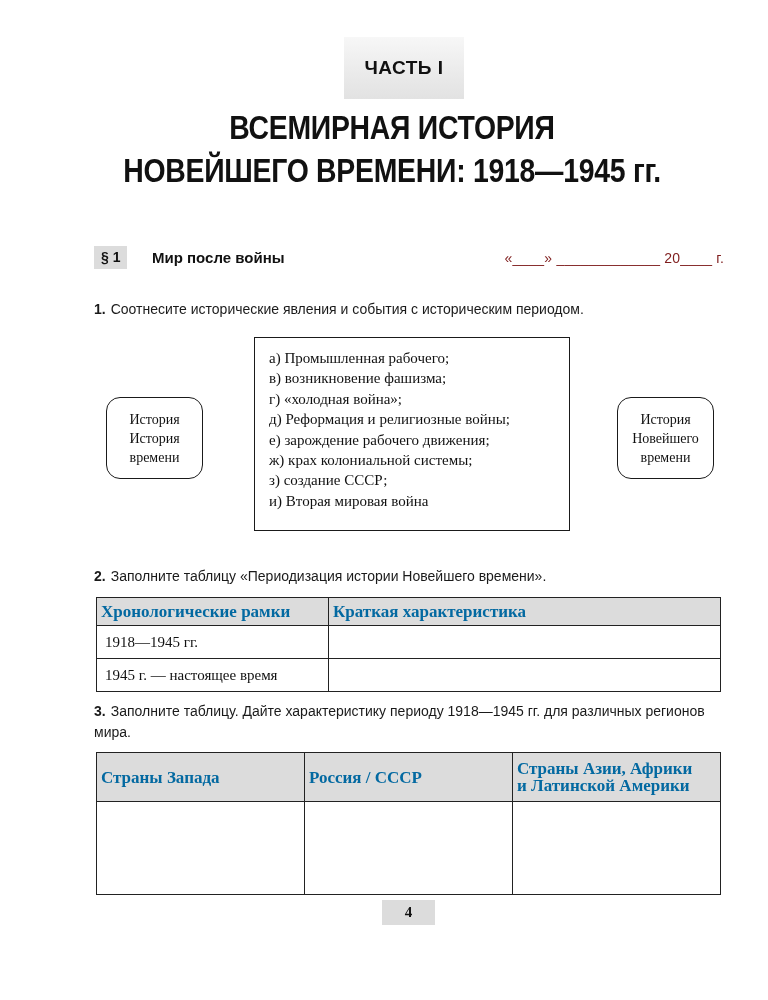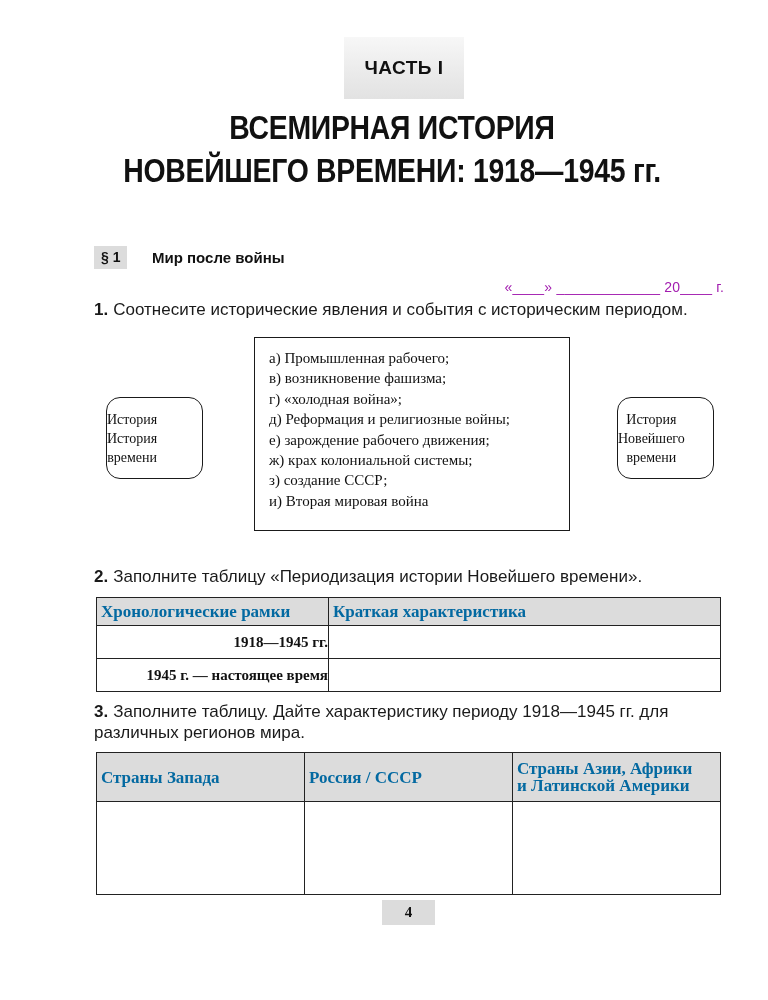--- a/index.html
+++ b/index.html
@@ -87,30 +87,29 @@
     font-size: 15px;
     line-height: 19px;
     color: #111;
   }
   .sec-date {
     position: absolute;
     right: 0;
     top: 3px;
     font-size: 14px;
     line-height: 18px;
-    color: #a21caf;
+    color: #7f1d1d;
     letter-spacing: 0.2px;
     white-space: nowrap;
-    margin-top: 29px;
   }
 
   
   .task {
     position: absolute;
-    font-size: 17px;
+    font-size: 14px;
     line-height: 21px;
     color: #1a1a1a;
   }
   .task .num { font-weight: bold; margin-right: 5px; }
 
   #task1 { left: 86px; top: 299px; width: 620px; }
   #task2 { left: 86px; top: 566px; width: 620px; }
   #task3 { left: 86px; top: 701px; width: 632px; }
 
   
@@ -123,21 +122,21 @@
   }
   .period-box {
     position: absolute;
     width: 97px;
     height: 82px;
     border: 1.4px solid #1a1a1a;
     border-radius: 14px;
     box-sizing: border-box;
     display: flex;
     align-items: center;
-    justify-content: flex-start;
+    justify-content: center;
     text-align: center;
     font-family: "Liberation Serif", serif;
     font-size: 14px;
     line-height: 19px;
     color: #111;
   }
   #period-left  { left: 12px;  top: 63px; }
   #period-right { left: 523px; top: 63px; }
 
   .items-box {
@@ -176,22 +175,21 @@
     font-size: 17px;
     line-height: 17px;
     text-align: left;
     color: #0369a1;
     padding: 5px 4px;
   }
   table.wb td.label {
     font-size: 15px;
     color: #111;
     padding: 3px 0 3px 8px;
-    text-align: right;
-    font-weight: bold;
+    text-align: left;
   }
 
   #table1 { left: 88px; top: 597px; width: 624px; }
   #table1 td.label { height: 26px; }
   #table1 td.blank { height: 26px; }
 
   #table2 { left: 88px; top: 752px; width: 624px; }
   #table2 th { height: 38px; }
   #table2 td.blank { height: 92px; }
 

